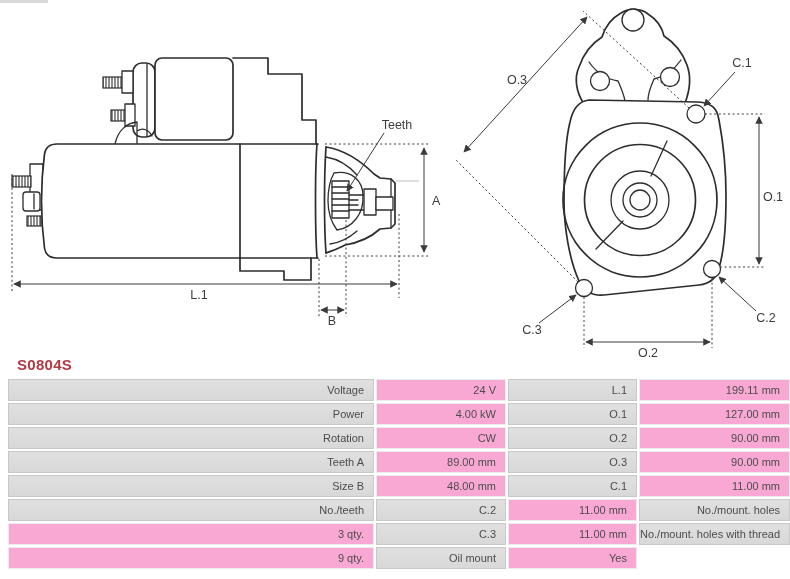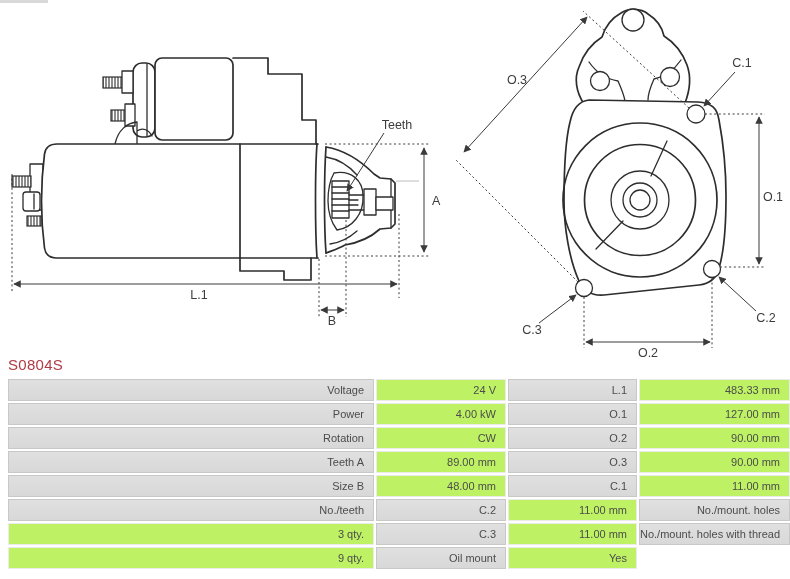--- a/index.html
+++ b/index.html
@@ -8,28 +8,28 @@
   #top-artifact{position:absolute;left:0;top:0;width:48px;height:3px;background:#d9d9d9;}
   #drawing{position:absolute;left:0;top:0;width:790px;height:360px;}
   svg text{font-family:"Liberation Sans",sans-serif;font-size:12.5px;fill:#3c3c3c;}
   .outline{fill:none;stroke:#2d2d2d;stroke-width:1.7;stroke-linejoin:round;stroke-linecap:round;}
   .outline-f{fill:#fff;stroke:#2d2d2d;stroke-width:1.7;stroke-linejoin:round;}
   .thin{fill:none;stroke:#2d2d2d;stroke-width:1.3;stroke-linejoin:round;stroke-linecap:round;}
   .thin-f{fill:#fff;stroke:#2d2d2d;stroke-width:1.3;stroke-linejoin:round;}
   .dim{fill:none;stroke:#3a3a3a;stroke-width:1;}
   .dot{fill:none;stroke:#3a3a3a;stroke-width:1;stroke-dasharray:2 2.6;}
   .faint{stroke:#bdbdbd;stroke-width:1;}
-  #part-number{position:absolute;left:8px;top:356px;font-size:15px;font-weight:normal;
+  #part-number{position:absolute;left:17px;top:356px;font-size:15px;font-weight:bold;
                color:#b13a44;letter-spacing:.3px;}
   #spec-table{position:absolute;left:8px;top:379px;width:774px;display:grid;
               grid-template-columns:366px 130px 129px 1fr;gap:2px;}
   .cell{box-sizing:border-box;height:22px;line-height:20px;font-size:11px;color:#4c4c4c;
         text-align:right;padding-right:9px;white-space:nowrap;}
   .lbl{background:linear-gradient(#e0e0e0,#d8d8d8);border:1px solid #c8c8c8;}
-  .val{background:#bef264;border:1px solid #ebebeb;}
+  .val{background:#f9a8d4;border:1px solid #ebebeb;}
 </style>
 </head>
 <body>
 
 <div id="page">
   <div id="top-artifact"></div>
 
   <svg id="drawing" viewBox="0 0 790 360" xmlns="http://www.w3.org/2000/svg">
     <defs>
       <marker id="arr" viewBox="0 0 10 10" refX="9" refY="5" markerWidth="7.5" markerHeight="7.5" orient="auto-start-reverse">
@@ -147,21 +147,21 @@
       <text x="648" y="357" text-anchor="middle">O.2</text>
     </g>
   </svg>
 
   <div id="part-number">S0804S</div>
 
   <div id="spec-table">
       <div class="cell lbl">Voltage</div>
       <div class="cell val">24 V</div>
       <div class="cell lbl">L.1</div>
-      <div class="cell val">483.33 mm</div>
+      <div class="cell val">199.11 mm</div>
       <div class="cell lbl">Power</div>
       <div class="cell val">4.00 kW</div>
       <div class="cell lbl">O.1</div>
       <div class="cell val">127.00 mm</div>
       <div class="cell lbl">Rotation</div>
       <div class="cell val">CW</div>
       <div class="cell lbl">O.2</div>
       <div class="cell val">90.00 mm</div>
       <div class="cell lbl">Teeth A</div>
       <div class="cell val">89.00 mm</div>

